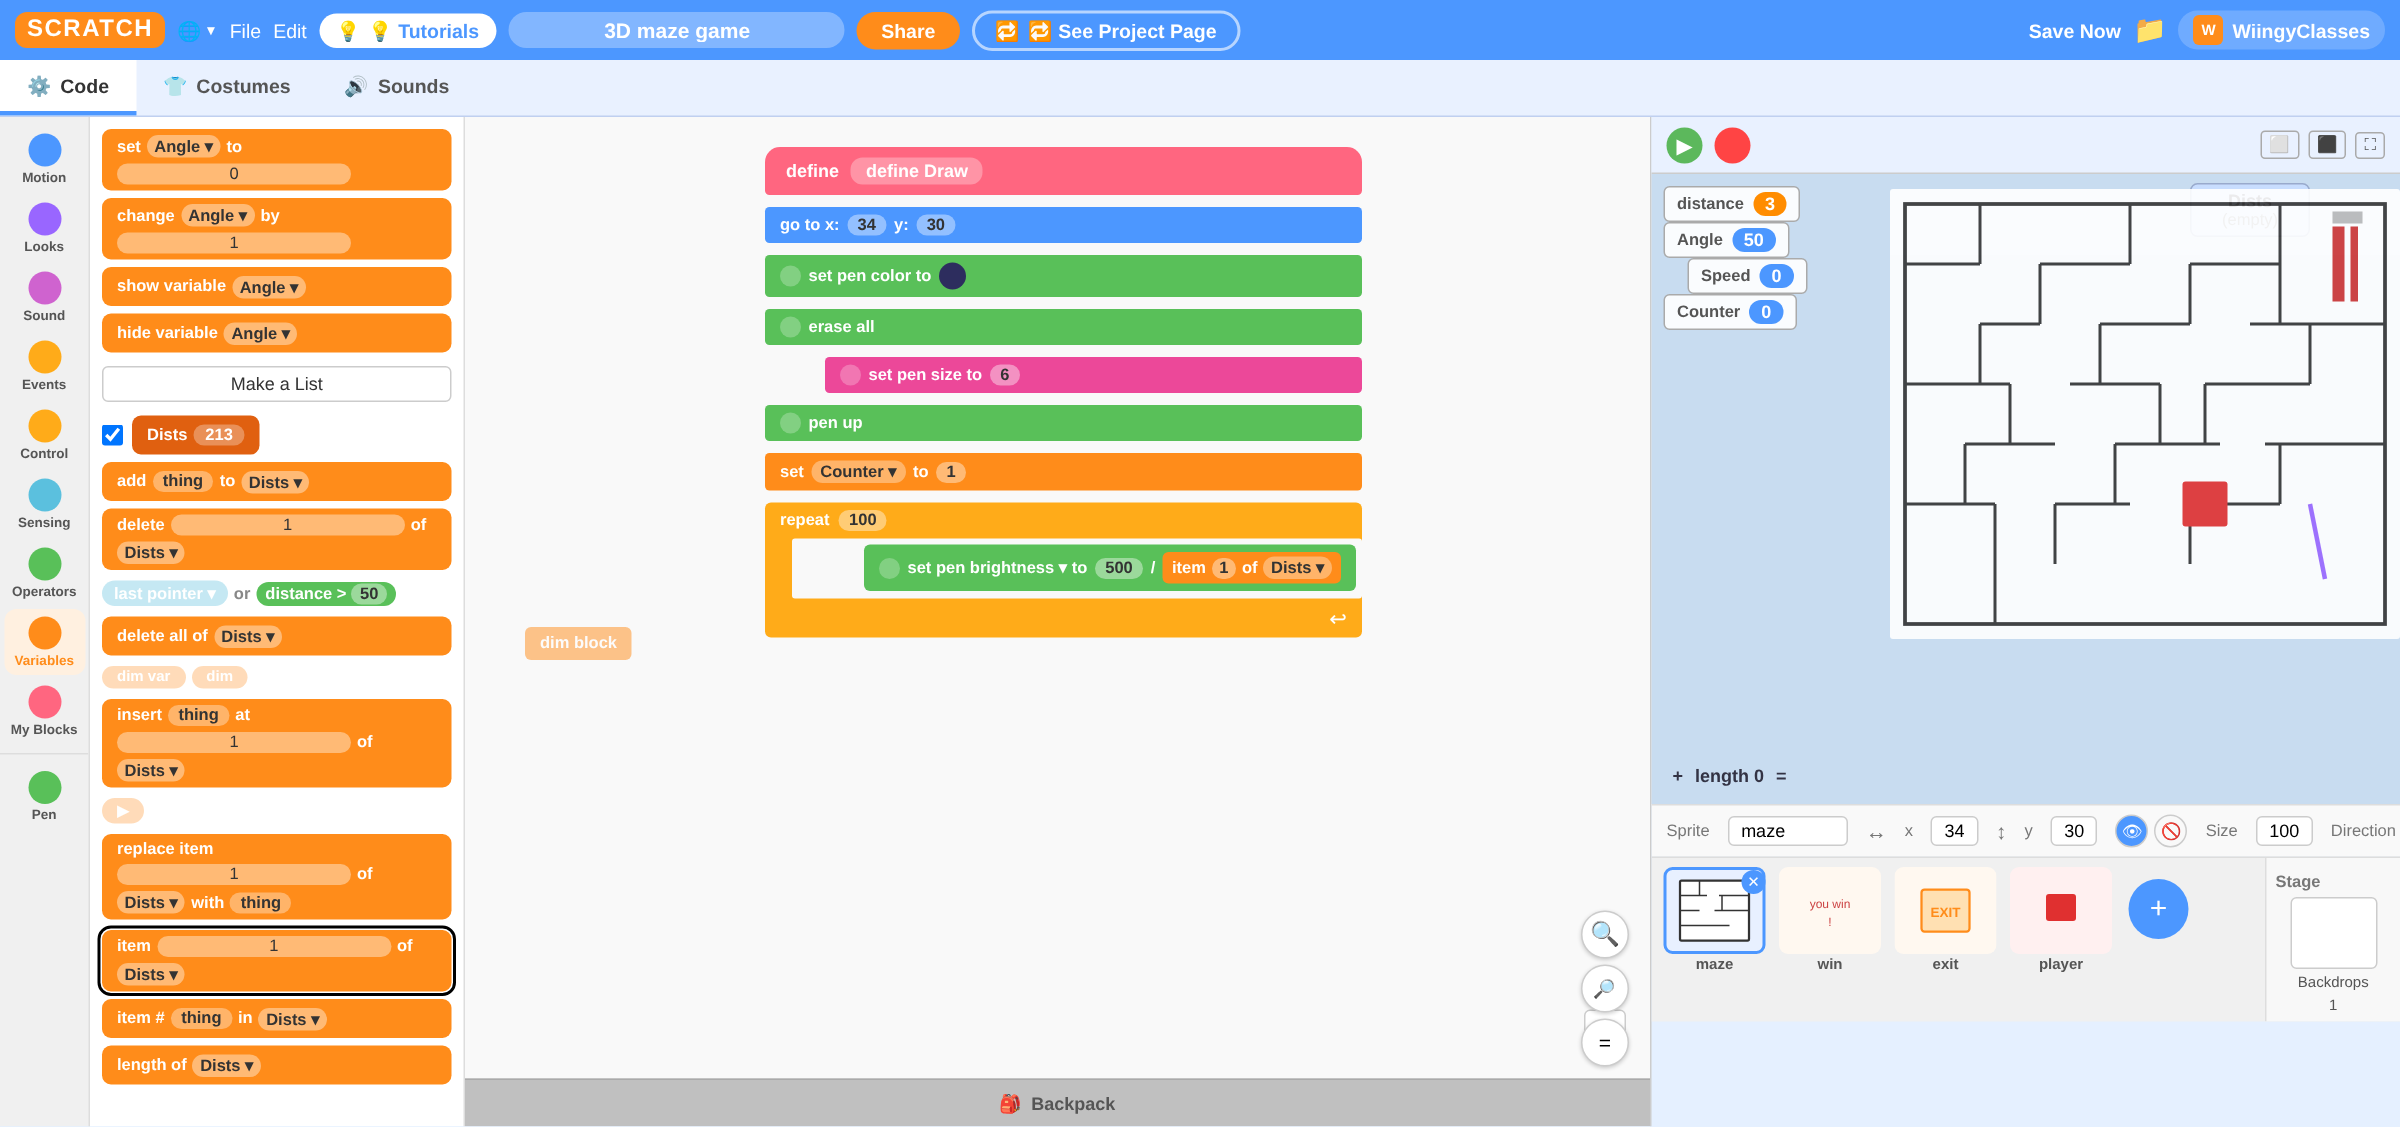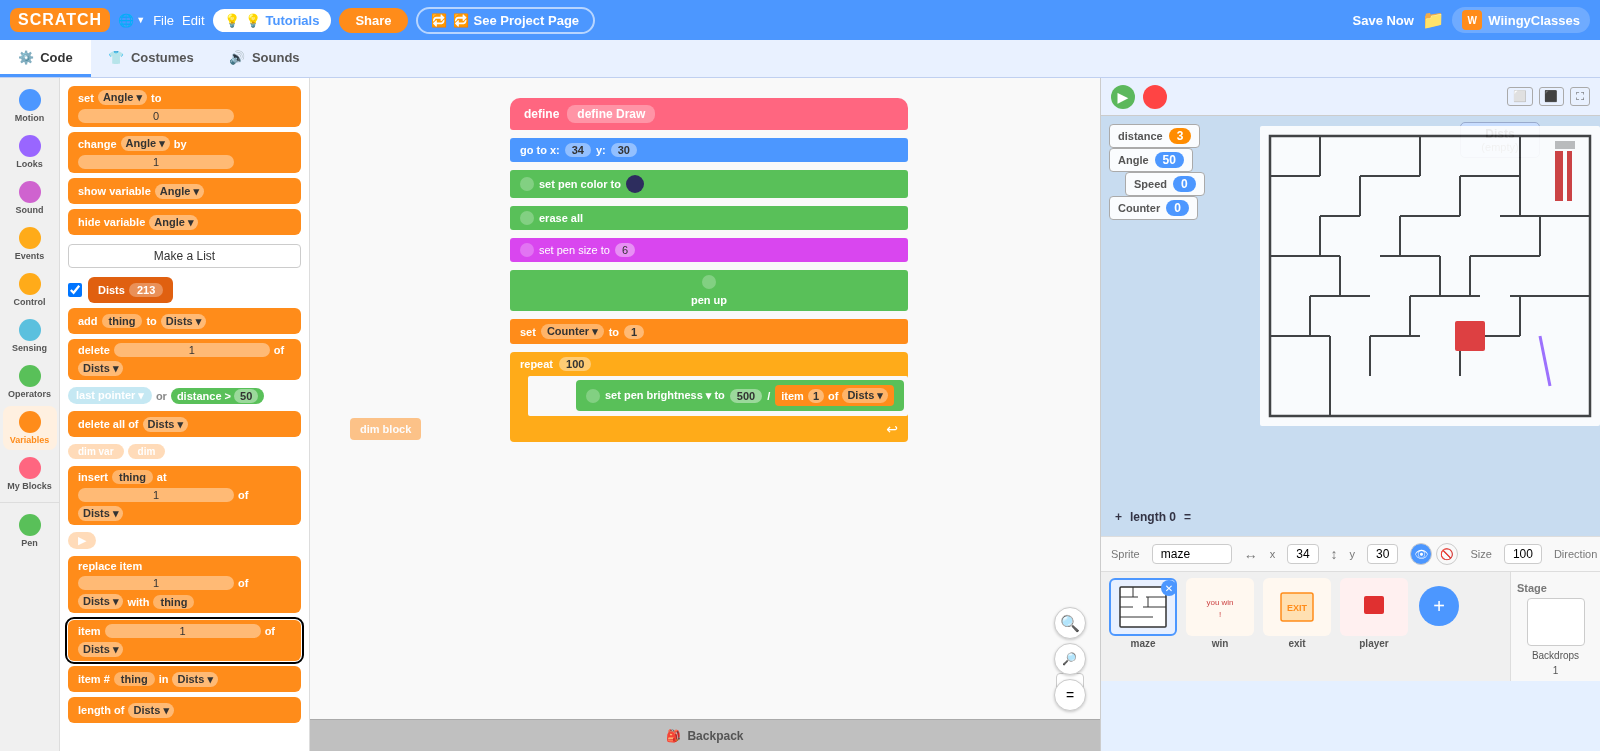--- a/index.html
+++ b/index.html
@@ -391,20 +391,21 @@
   <div class="nav-globe">
     <span>🌐</span>
     <span style="font-size:9px; color:white;">▼</span>
   </div>
   <button class="nav-btn">File</button>
   <button class="nav-btn">Edit</button>
   <button class="tutorials-btn">
     <span>💡</span>
     <span style="color:#4c97ff; font-weight:700;">💡 Tutorials</span>
   </button>
+  <input class="project-name-input" value="3D maze game" style="">
   <button class="share-btn">Share</button>
   <button class="see-project-btn">
     <span>🔁</span>
     <span>🔁 See Project Page</span>
   </button>
   <div class="nav-spacer"></div>
   <button class="save-now-btn">Save Now</button>
   <span class="nav-folder-icon">📁</span>
   <div class="user-badge">
     <span style="background:#ff8c1a; border-radius:4px; width:20px; height:20px; display:inline-flex; align-items:center; justify-content:center; font-size:10px; color:white; font-weight:700;">W</span>
@@ -606,27 +607,27 @@
           <span style="background:rgba(255,255,255,0.25); border-radius:50%; width:14px; height:14px; display:inline-block;"></span>
           <span>set pen color to</span>
           <span style="background:#2d2d5e; border-radius:50%; width:18px; height:18px; display:inline-block;"></span>
         </div>
 
         <div style="background:#59c059; border-radius:3px; padding:5px 10px; font-size:11px; font-weight:600; color:white; display:inline-flex; align-items:center; gap:5px; margin-top:1px;">
           <span style="background:rgba(255,255,255,0.25); border-radius:50%; width:14px; height:14px; display:inline-block;"></span>
           <span>erase all</span>
         </div>
 
-        <div style="background:#d946ef; border-radius:3px; padding:5px 10px; font-size:11px; font-weight:400; color:white; display:inline-flex; align-items:center; gap:5px; margin-top:1px;">
+        <div style="background:#ec4899; border-radius:3px; padding:5px 10px; font-size:11px; font-weight:700; color:white; display:inline-flex; align-items:center; gap:5px; margin-top:1px;margin-left:40px;">
           <span style="background:rgba(255,255,255,0.25); border-radius:50%; width:14px; height:14px; display:inline-block;"></span>
           <span>set pen size to</span>
           <span style="background:rgba(255,255,255,0.4); border-radius:10px; padding:1px 7px; font-size:11px; color:#333;">6</span>
         </div>
 
-        <div style="background:#59c059; border-radius:3px; padding:5px 10px; font-size:11px; font-weight:600; color:white; display:inline-flex; align-items:center; gap:5px; margin-top:1px;flex-direction:column;">
+        <div style="background:#59c059; border-radius:3px; padding:5px 10px; font-size:11px; font-weight:600; color:white; display:inline-flex; align-items:center; gap:5px; margin-top:1px;">
           <span style="background:rgba(255,255,255,0.25); border-radius:50%; width:14px; height:14px; display:inline-block;"></span>
           <span>pen up</span>
         </div>
 
         <div style="background:#ff8c1a; border-radius:3px; padding:5px 10px; font-size:11px; font-weight:600; color:white; display:inline-flex; align-items:center; gap:5px; margin-top:1px;">
           <span>set</span>
           <span style="background:rgba(255,255,255,0.35); border-radius:10px; padding:1px 6px; font-size:11px; color:#333;">Counter ▾</span>
           <span>to</span>
           <span style="background:rgba(255,255,255,0.4); border-radius:10px; padding:1px 7px; font-size:11px; color:#333;">1</span>
         </div>

